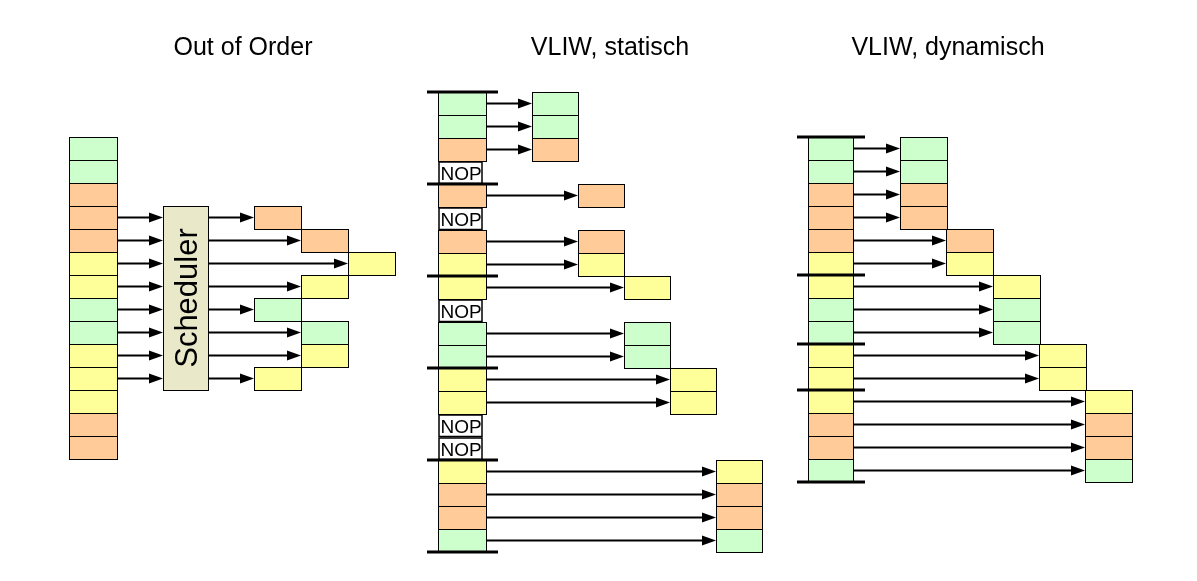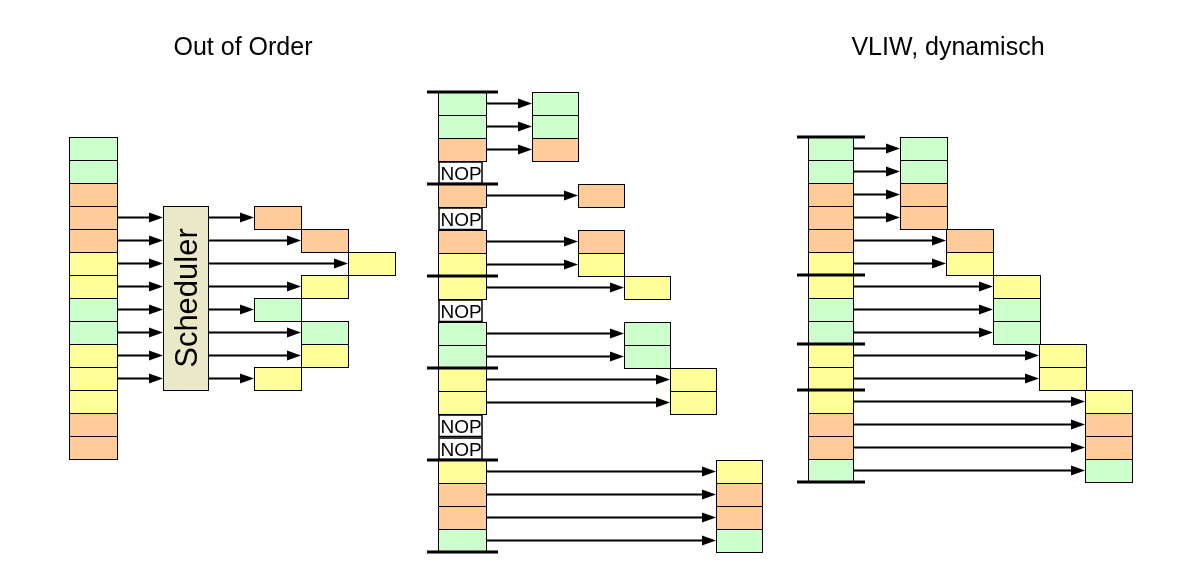--- a/index.html
+++ b/index.html
@@ -24,20 +24,21 @@
   #title-ooo     { left: 243px; }
   #title-static  { left: 610px; }
   #title-dynamic { left: 948px; }
   svg.diagram { position: absolute; left: 0; top: 0; }
 </style>
 </head>
 <body>
 
 <div class="canvas">
   <div class="section-title" id="title-ooo">Out of Order</div>
+  <div class="section-title" id="title-static">VLIW, statisch</div>
   <div class="section-title" id="title-dynamic">VLIW, dynamisch</div>
 
   <svg id="diagram" class="diagram" width="1197" height="581" viewBox="0 0 1197 581">
       <g>
         <rect x="69.5" y="137.5" width="48" height="23" fill="#ccffcc" stroke="#000000" stroke-width="1"></rect>
         <rect x="69.5" y="160.5" width="48" height="23" fill="#ccffcc" stroke="#000000" stroke-width="1"></rect>
         <rect x="69.5" y="183.5" width="48" height="23" fill="#ffcc99" stroke="#000000" stroke-width="1"></rect>
         <rect x="69.5" y="206.5" width="48" height="23" fill="#ffcc99" stroke="#000000" stroke-width="1"></rect>
         <rect x="69.5" y="229.5" width="48" height="23" fill="#ffcc99" stroke="#000000" stroke-width="1"></rect>
         <rect x="69.5" y="252.5" width="48" height="23" fill="#ffff99" stroke="#000000" stroke-width="1"></rect>

